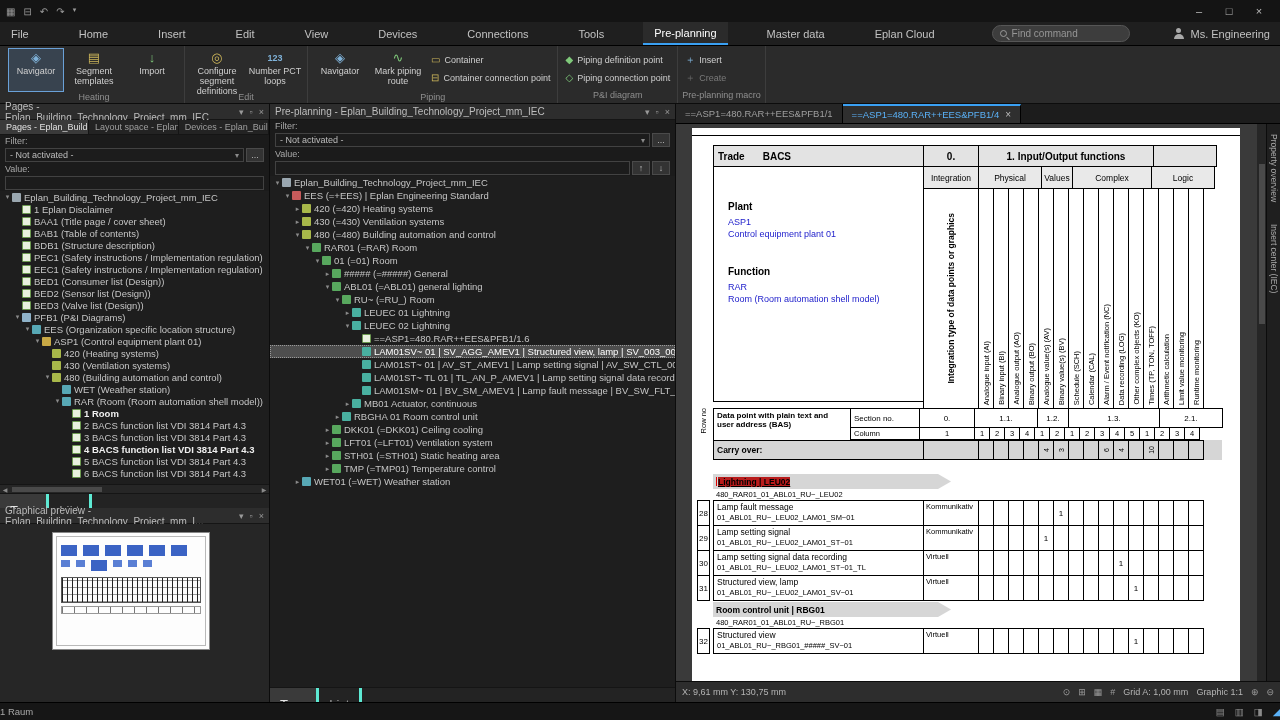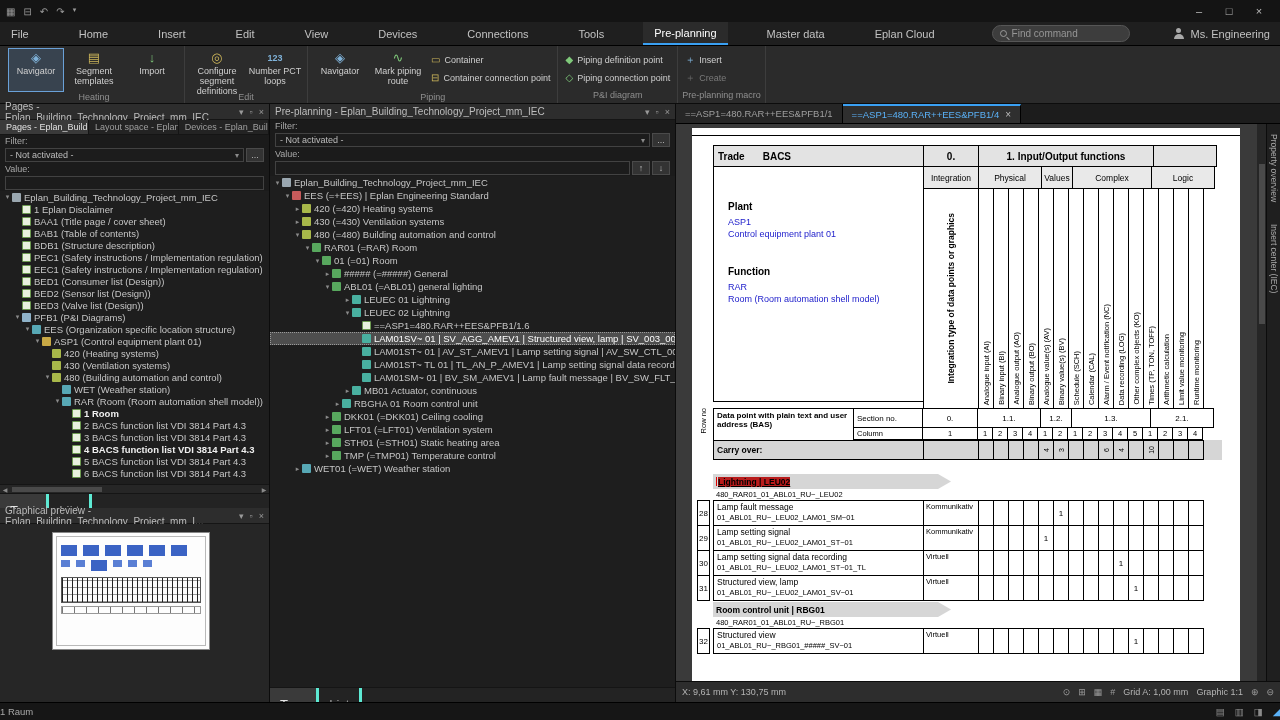--- a/index.html
+++ b/index.html
@@ -642,20 +642,26 @@
             <span>##### (=#####) General</span>
           </div>
 
           <div class="trow h13">
             <span style="padding-left: 53px;"></span>
             <span class="exp">▾</span>
             <span class="ti ic-segment-icon"></span>
             <span>ABL01 (=ABL01) general lighting</span>
           </div>
 
+          <div class="trow h13">
+            <span style="padding-left: 63px;"></span>
+            <span class="exp">▾</span>
+            <span class="ti ic-segment-icon"></span>
+            <span>RU~ (=RU_) Room</span>
+          </div>
 
           <div class="trow h13">
             <span style="padding-left: 73px;"></span>
             <span class="exp">▸</span>
             <span class="ti ic-object-icon"></span>
             <span>LEUEC 01 Lightning</span>
           </div>
 
           <div class="trow h13">
             <span style="padding-left: 73px;"></span>
@@ -880,21 +886,21 @@
               </div>
 
               <div class="frw ml16">
                 <div class="cell dpL">Data point with plain text and user address (BAS)</div>
                 <div class="rightcolF">
                   <div class="rrow" style="margin-top:0;">
                     <div class="cell snc snl" style="width:70px;">Section no.</div>
                     <div class="cell snc" style="width:56px;">0.</div>
                     <div class="cell snc" style="width:64px;">1.1.</div>
                     <div class="cell snc" style="width:32px;">1.2.</div>
-                    <div class="cell snc" style="width:80px;">1.3.</div>
+                    <div class="cell snc" style="width:92px;">1.3.</div>
                     <div class="cell snc" style="width:64px;">2.1.</div>
                   </div>
                   <div class="rrow">
                     <div class="cell colc" style="width:70px; justify-content:flex-start; padding-left:3px;">Column</div>
                     <div class="cell colc" style="width:56px;">1</div>
 
                       <div class="cell colc" style="width:16px;">1</div>
 
                       <div class="cell colc" style="width:16px;">2</div>
 

